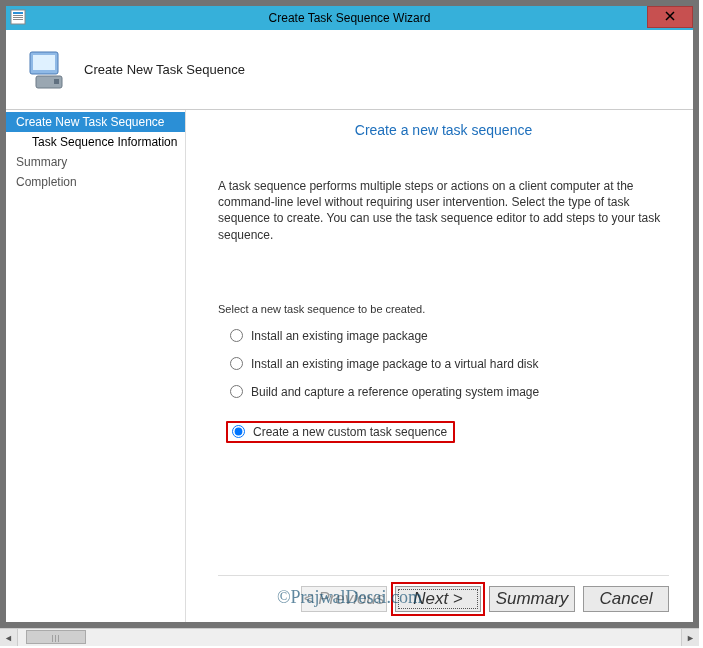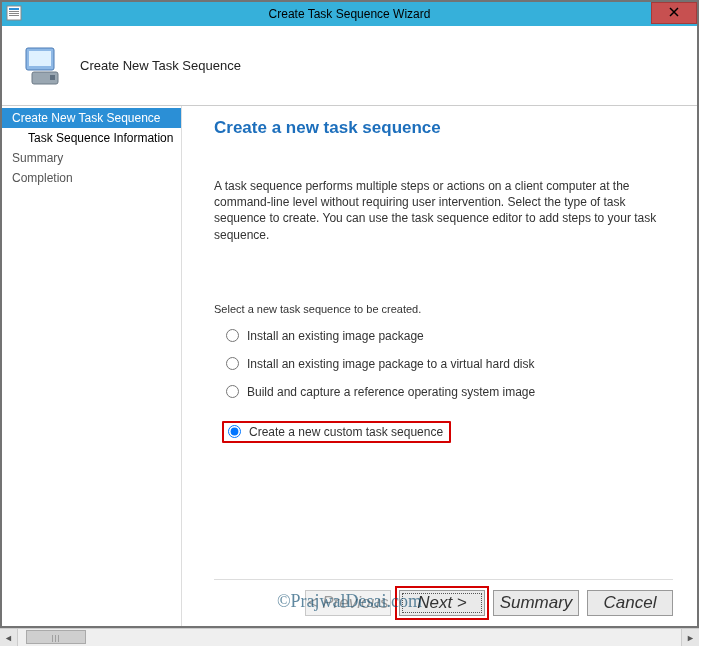--- a/index.html
+++ b/index.html
@@ -6,21 +6,21 @@
     margin: 0;
     padding: 0;
     font-family: "Segoe UI", Tahoma, sans-serif;
     font-size: 12px;
     background: #fff;
     color: #333;
   }
   .window {
     width: 699px;
     height: 628px;
-    border: 2px solid #737373;
+    border: 6px solid #737373;
     box-sizing: border-box;
     display: flex;
     flex-direction: column;
     position: relative;
     background: #fff;
   }
   .title-bar {
     background: #36b0da;
     height: 24px;
     display: flex;
@@ -104,23 +104,24 @@
     overflow: hidden;
   }
   .main-inner {
     flex: 1;
     padding: 12px 24px 0 32px;
     box-sizing: border-box;
     overflow: hidden;
   }
   .page-title {
     color: #1d6fbc;
-    font-size: 17px;
+    font-size: 14px;
     margin: 0 0 40px 0;
-    font-weight: 700;
+    font-weight: 400;
+    text-align: center;
   }
   .desc {
     color: #333;
     margin: 0 0 60px 0;
     line-height: 1.35;
     font-size: 12px;
   }
   .select-label {
     font-size: 11px;
     margin-bottom: 14px;

